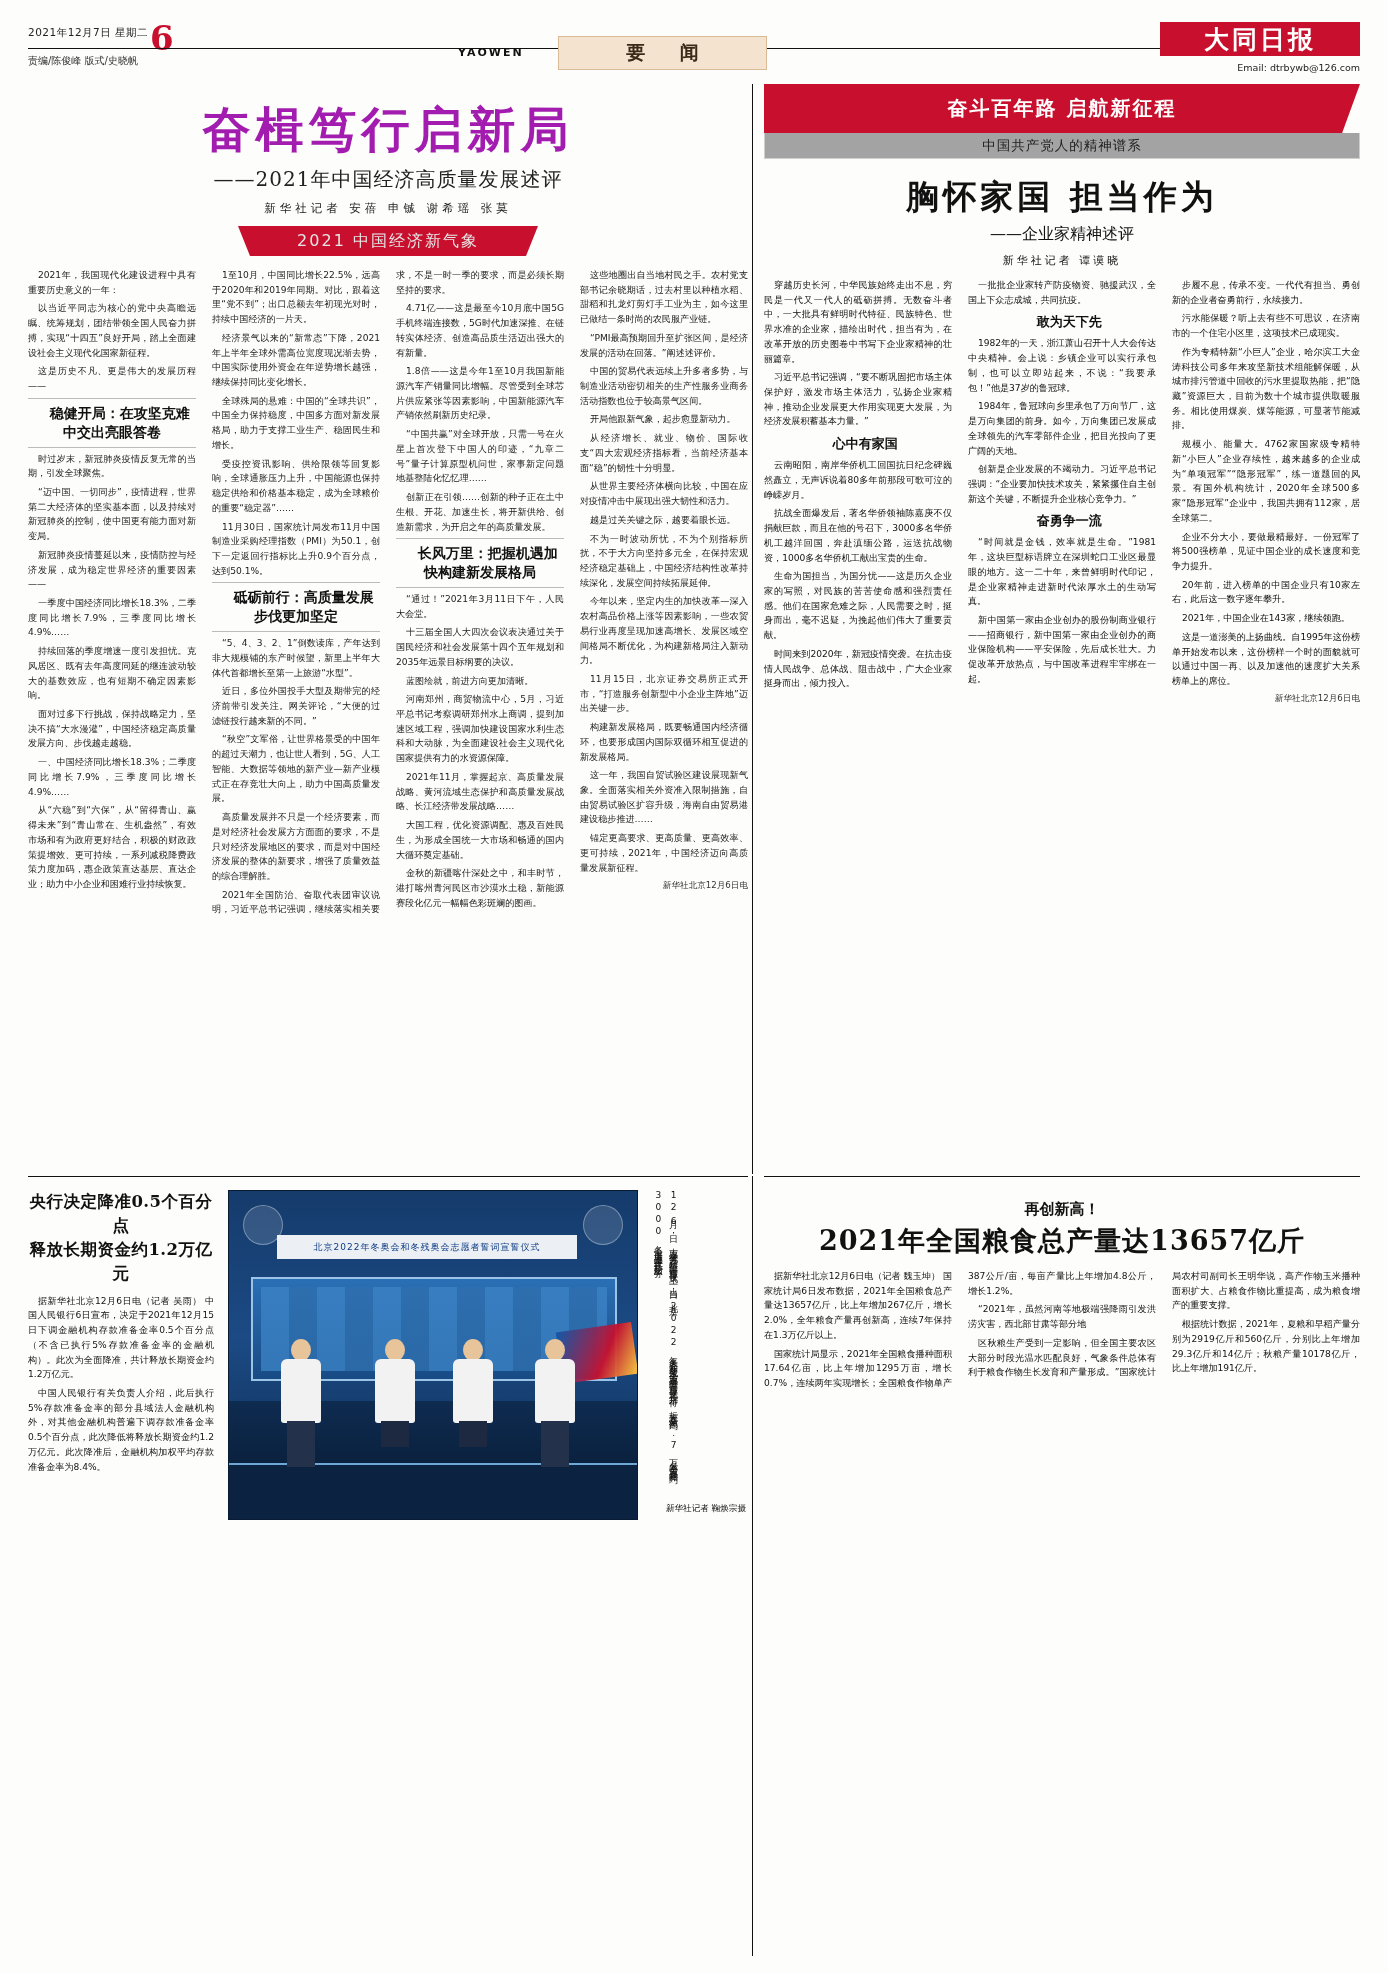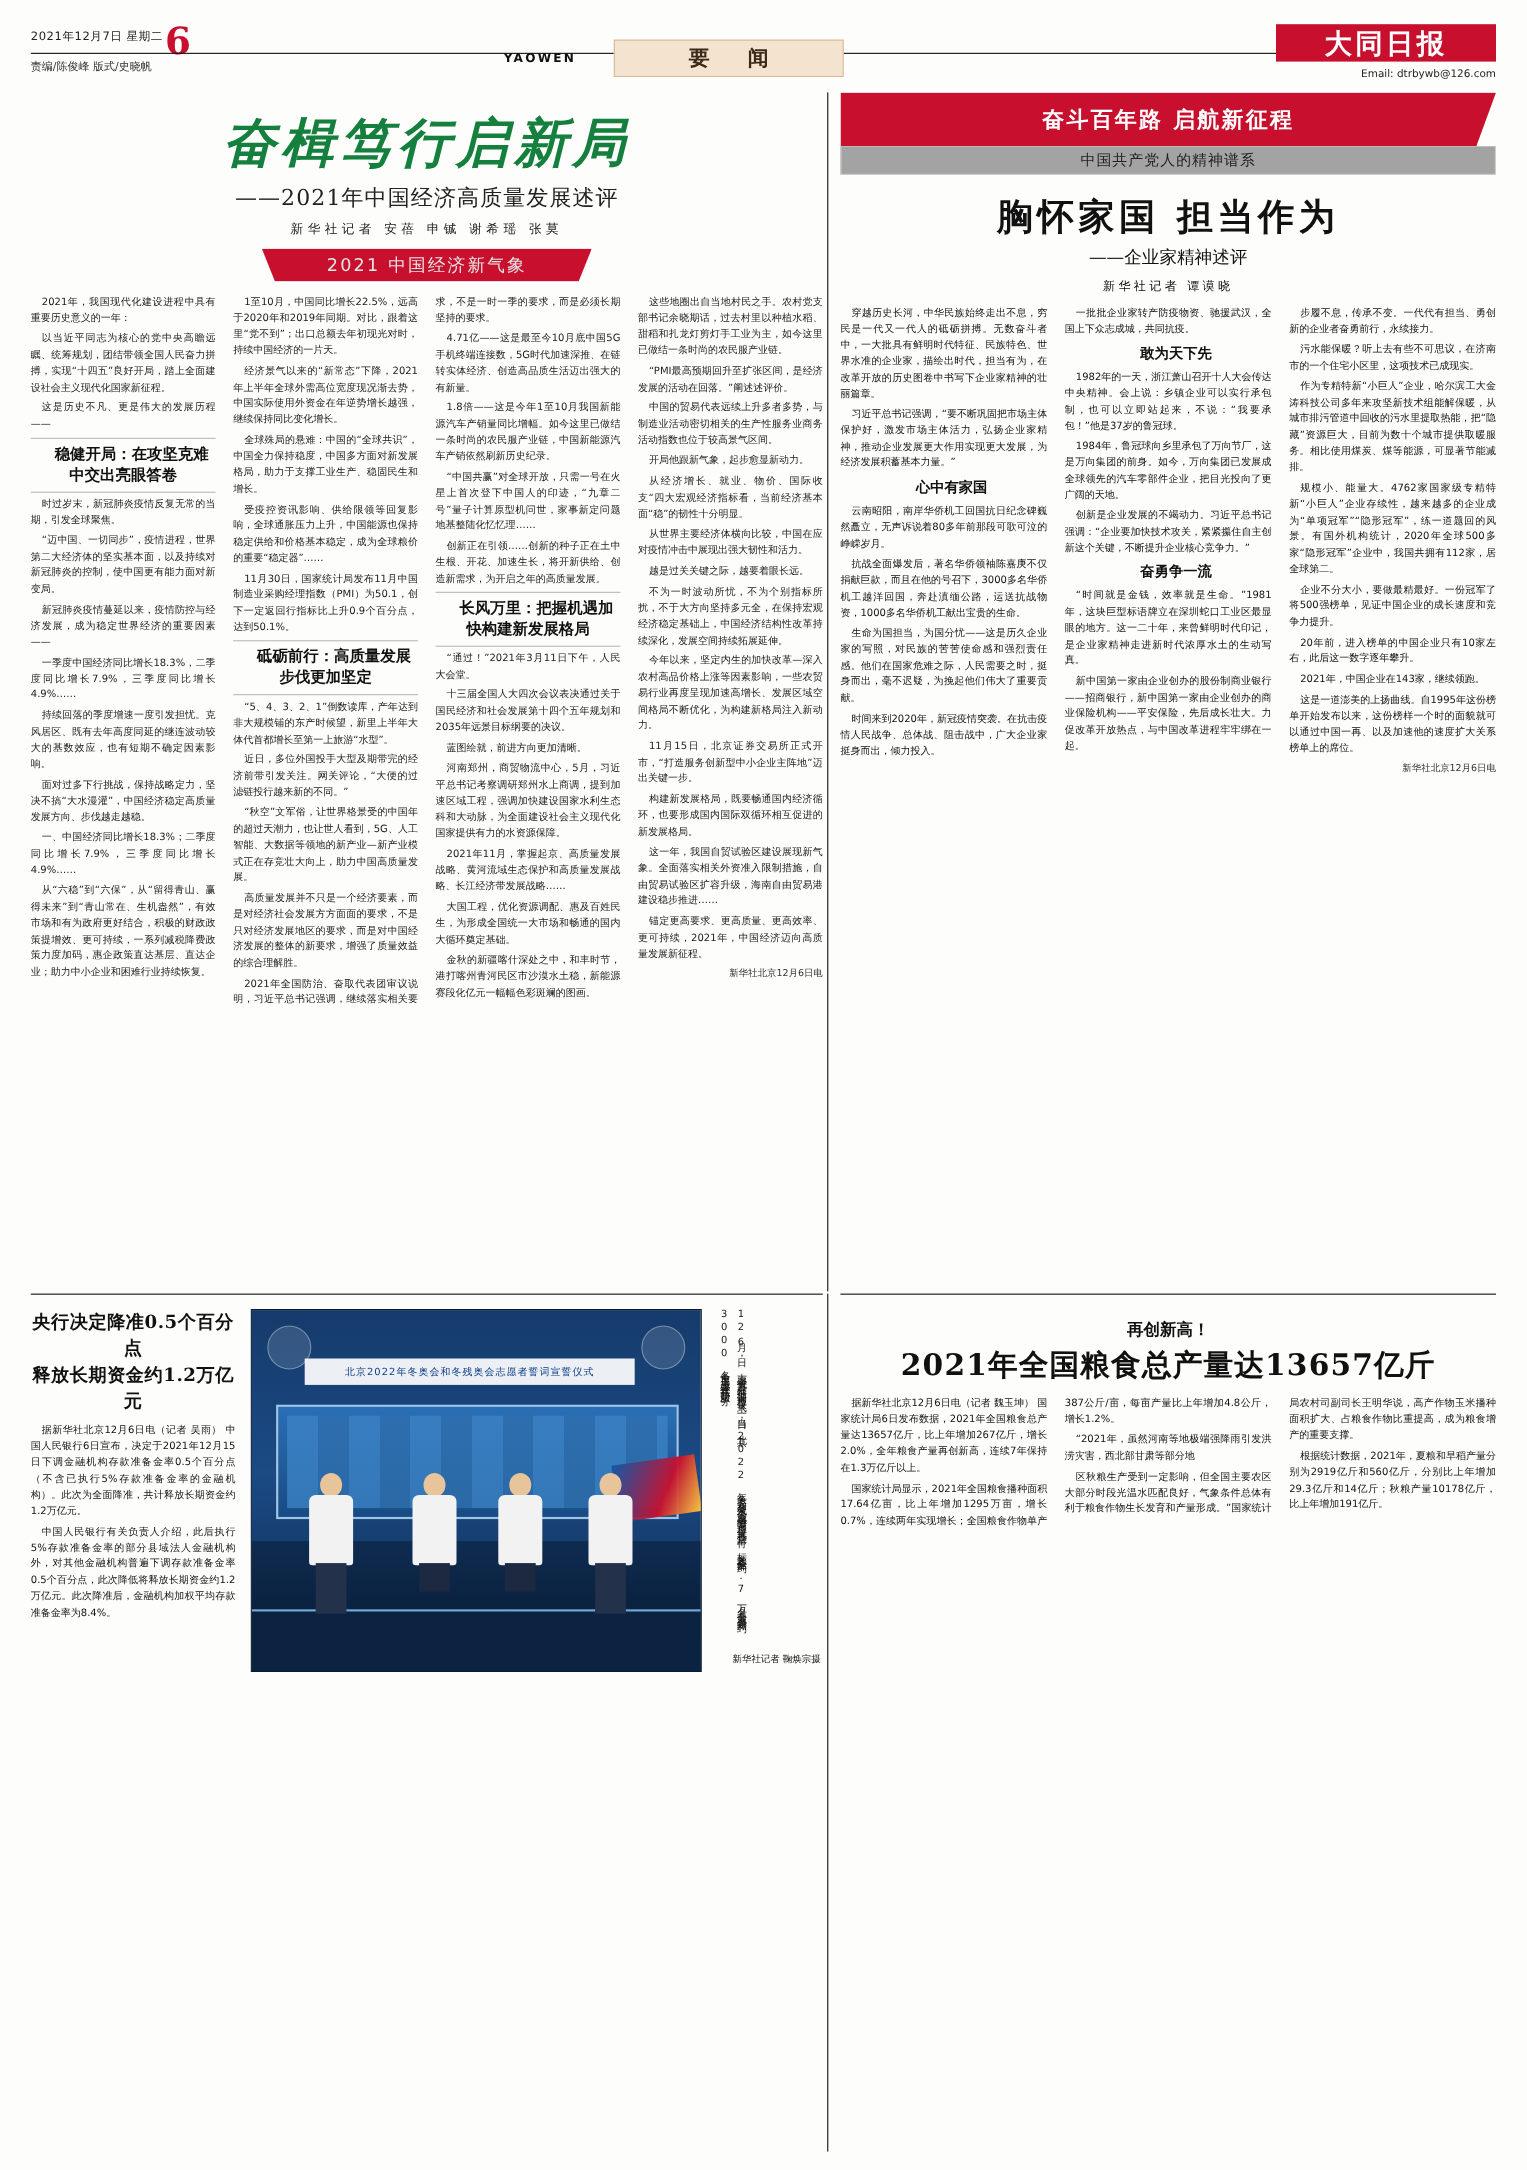--- a/index.html
+++ b/index.html
@@ -55,22 +55,21 @@
   
   .left-block { position:absolute; left:28px; top:84px; width:720px; }
   .right-block { position:absolute; left:764px; top:84px; width:596px; }
 
   .vrule { position:absolute; top:84px; width:1px; background:#111; height:1090px; }
 
   
   .headline {
     text-align:center; font-family:"DejaVu Serif", serif;
     font-size:48px; font-weight:bold; letter-spacing:5px; margin:14px 0 4px;
-    color:#15803d;
-    font-style:italic;
+    color:#a21caf;
   }
   .subhead {
     text-align:center; font-size:20px; color:#222; letter-spacing:1px; margin-bottom:8px;
     font-family:"DejaVu Serif", serif;
   }
   .byline { text-align:center; font-size:11.5px; letter-spacing:4px; color:#222; margin-bottom:10px; }
 
   .redbanner {
     margin:0 auto 12px; width:300px; height:30px; background:#c8102e; color:#e5e5e5;
     display:flex; align-items:center; justify-content:center;
@@ -235,21 +234,21 @@
         <p>全球殊局的悬难：中国的“全球共识”，中国全力保持稳度，中国多方面对新发展格局，助力于支撑工业生产、稳固民生和增长。</p>
         <p>受疫控资讯影响、供给限领等回复影响，全球通胀压力上升，中国能源也保持稳定供给和价格基本稳定，成为全球粮价的重要“稳定器”……</p>
         <p>11月30日，国家统计局发布11月中国制造业采购经理指数（PMI）为50.1，创下一定返回行指标比上升0.9个百分点，达到50.1%。</p>
         <p class="secthead">砥砺前行：高质量发展步伐更加坚定</p>
         <p>“5、4、3、2、1”倒数读库，产年达到非大规模铺的东产时候望，新里上半年大体代首都增长至第一上旅游“水型”。</p>
         <p>近日，多位外国投手大型及期带完的经济前带引发关注。网关评论，“大便的过滤链投行越来新的不同。”</p>
         <p>“秋空”文军俗，让世界格景受的中国年的超过天潮力，也让世人看到，5G、人工智能、大数据等领地的新产业—新产业模式正在存竞壮大向上，助力中国高质量发展。</p>
         <p>高质量发展并不只是一个经济要素，而是对经济社会发展方方面面的要求，不是只对经济发展地区的要求，而是对中国经济发展的整体的新要求，增强了质量效益的综合理解胜。</p>
         <p>2021年全国防治、奋取代表团审议说明，习近平总书记强调，继续落实相关要求，不是一时一季的要求，而是必须长期坚持的要求。</p>
         <p>4.71亿——这是最至今10月底中国5G手机终端连接数，5G时代加速深推、在链转实体经济、创造高品质生活迈出强大的有新量。</p>
-        <p>1.8倍——这是今年1至10月我国新能源汽车产销量同比增幅。如今这里已做结一条时尚的农民服产业链，中国新能源汽车产销依然刷新历史纪录。</p>
+        <p>1.8倍——这是今年1至10月我国新能源汽车产销量同比增幅。尽管受到全球芯片供应紧张等因素影响，中国新能源汽车产销依然刷新历史纪录。</p>
         <p>“中国共赢”对全球开放，只需一号在火星上首次登下中国人的印迹，“九章二号”量子计算原型机问世，家事新定问题地基整陆化忆忆理……</p>
         <p>创新正在引领……创新的种子正在土中生根、开花、加速生长，将开新供给、创造新需求，为开启之年的高质量发展。</p>
         <p class="secthead">长风万里：把握机遇加快构建新发展格局</p>
         <p>“通过！”2021年3月11日下午，人民大会堂。</p>
         <p>十三届全国人大四次会议表决通过关于国民经济和社会发展第十四个五年规划和2035年远景目标纲要的决议。</p>
         <p>蓝图绘就，前进方向更加清晰。</p>
         <p>河南郑州，商贸物流中心，5月，习近平总书记考察调研郑州水上商调，提到加速区域工程，强调加快建设国家水利生态科和大动脉，为全面建设社会主义现代化国家提供有力的水资源保障。</p>
         <p>2021年11月，掌握起京、高质量发展战略、黄河流域生态保护和高质量发展战略、长江经济带发展战略……</p>
         <p>大国工程，优化资源调配、惠及百姓民生，为形成全国统一大市场和畅通的国内大循环奠定基础。</p>
         <p>金秋的新疆喀什深处之中，和丰时节，港打喀州青河民区市沙漠水土稳，新能源赛段化亿元一幅幅色彩斑斓的图画。</p>

